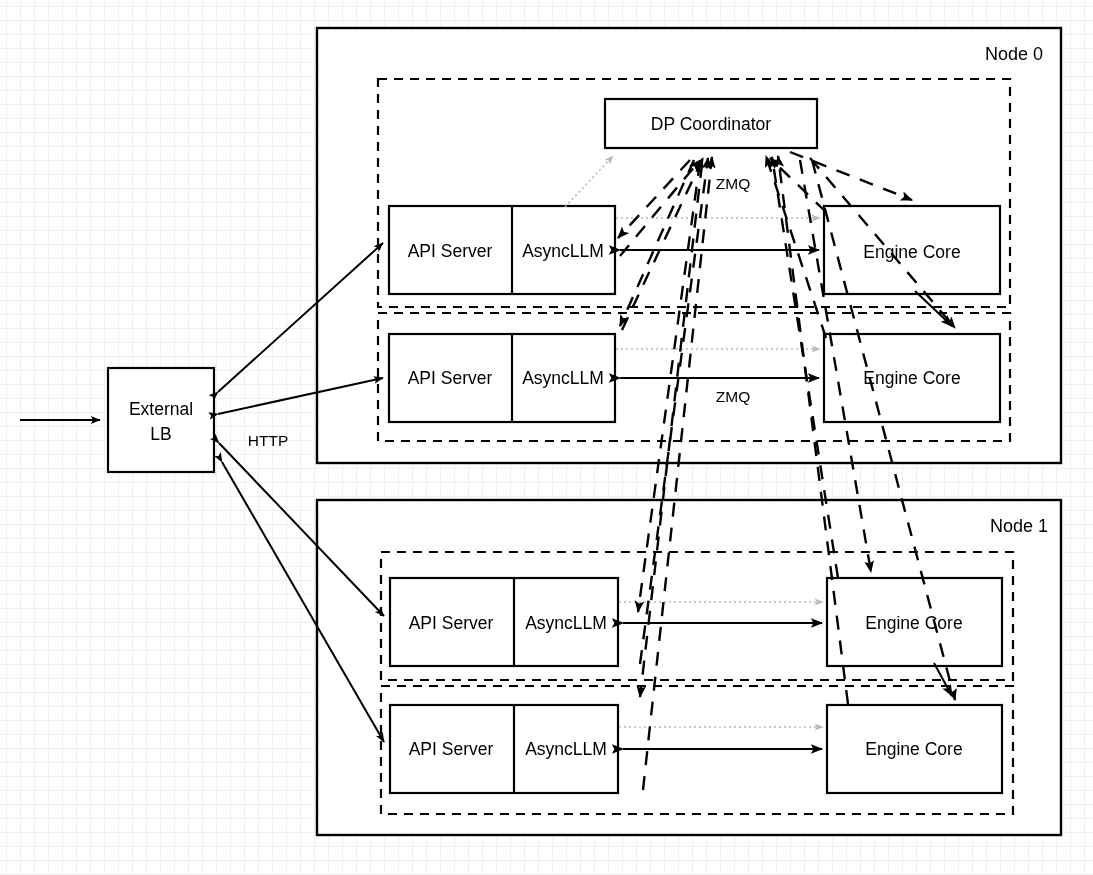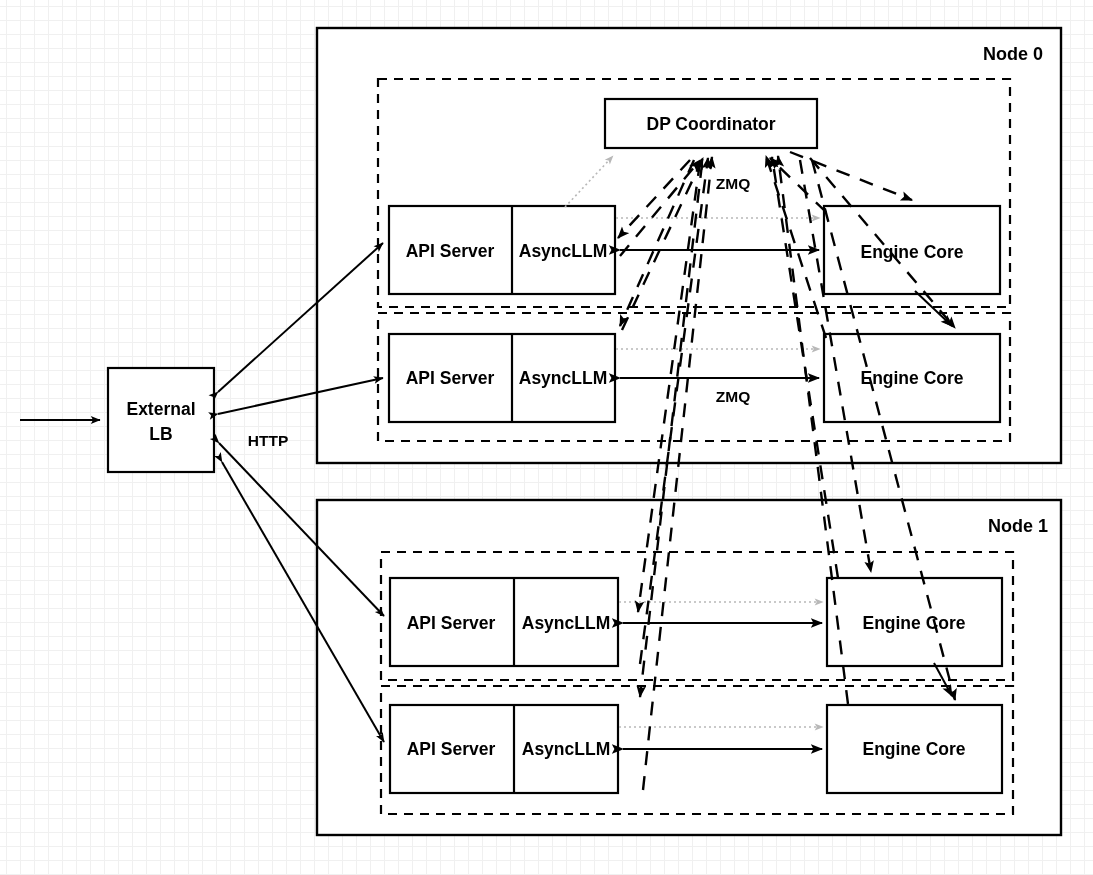--- a/index.html
+++ b/index.html
@@ -15,21 +15,20 @@
     background-color: #ffffff;
     background-image:
       linear-gradient(to right, #f0f0f0 1px, transparent 1px),
       linear-gradient(to bottom, #f0f0f0 1px, transparent 1px),
       linear-gradient(to right, #e0e0e0 1px, transparent 1px),
       linear-gradient(to bottom, #e0e0e0 1px, transparent 1px);
     background-size: 14px 14px, 14px 14px, 70px 70px, 70px 70px;
     background-position: 6px 6px, 6px 6px, 6px 6px, 6px 6px;
     overflow: hidden;
     font-family: "Liberation Sans", sans-serif;
-    font-weight: bold;
   }
   svg#diagram {
     position: absolute;
     top: 0; left: 0;
     width: 1093px;
     height: 875px;
   }
   .node-frame { fill: #ffffff; stroke: #000000; stroke-width: 2.4; }
   .group-frame { fill: none; stroke: #000000; stroke-width: 2.2; stroke-dasharray: 9 7; }
   .unit-box { fill: #ffffff; stroke: #000000; stroke-width: 2.2; }

